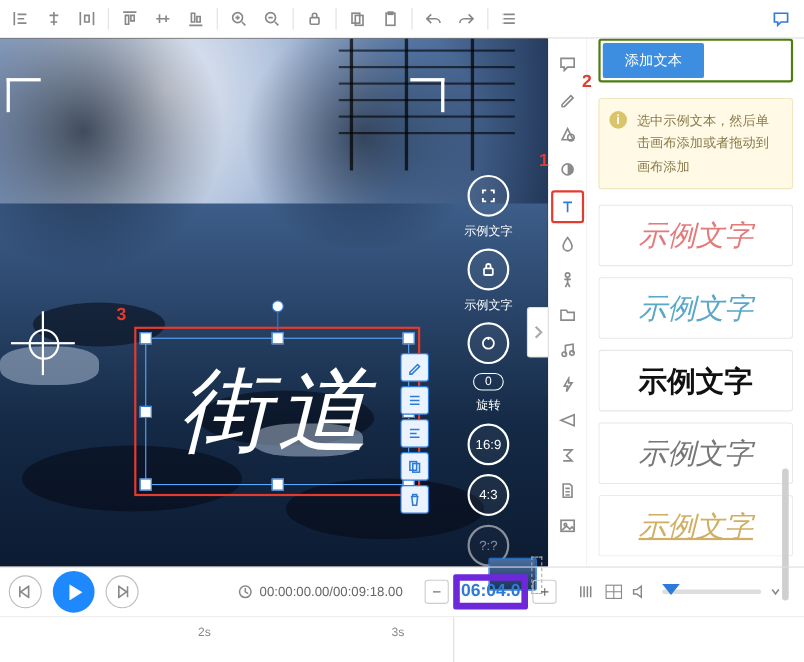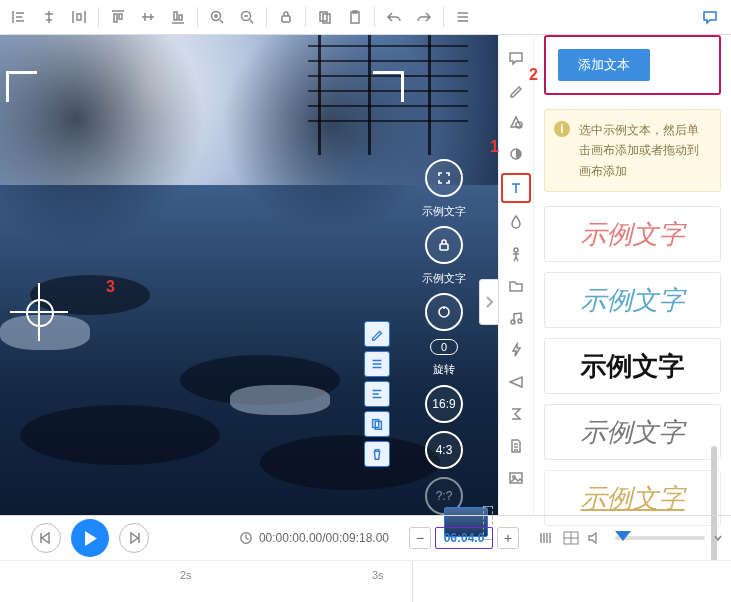--- a/index.html
+++ b/index.html
@@ -64,48 +64,48 @@
 .canvas-tools .label{text-align:center;line-height:1.2;}
 .expand-handle{position:absolute;right:-1px;top:244px;width:18px;height:44px;background:#fff;border:1px solid #ddd;border-radius:3px 0 0 3px;display:flex;align-items:center;justify-content:center;}
 .expand-handle svg{width:10px;height:14px;stroke:#aaa;fill:none;stroke-width:2;}
 .vtoolbar{width:34px;background:#fff;border-left:1px solid #eee;border-right:1px solid #eee;display:flex;flex-direction:column;align-items:center;gap:6px;padding-top:10px;}
 .vtoolbar .vb{width:26px;height:26px;display:flex;align-items:center;justify-content:center;border-radius:3px;}
 .vtoolbar .vb svg{width:16px;height:16px;stroke:#8a8a8a;fill:none;stroke-width:1.5;}
 .vtoolbar .vb.active{border:2px solid #e33b2e;}
 .vtoolbar .vb.active svg{stroke:#2d7bd8;}
 .right-panel{flex:1;background:#fff;display:flex;flex-direction:column;padding:0 10px 0 10px;}
 .right-panel .title{color:#2d7bd8;font-size:16px;padding:10px 4px 14px;}
-.add-text-wrap{border:2px solid #be185d;border-radius:3px;padding:12px;display:inline-block;margin-bottom:14px;}
+.add-text-wrap{border:2px solid #4d7c0f;border-radius:3px;padding:2px;display:inline-block;margin-bottom:14px;}
 .add-text-btn{background:#3d8ee0;color:#fff;border:none;padding:7px 20px;font-size:13px;border-radius:2px;}
 .hint-box{background:#fff9e6;border:1px solid #f0e6bf;border-radius:3px;padding:10px 10px 10px 34px;position:relative;font-size:12px;color:#8a7a4a;line-height:1.7;margin-bottom:14px;}
 .hint-box .i{position:absolute;left:9px;top:11px;width:16px;height:16px;border-radius:50%;background:#d9c46b;color:#fff;font-size:12px;font-weight:bold;display:flex;align-items:center;justify-content:center;}
 .styles{display:flex;flex-direction:column;gap:10px;overflow:hidden;}
 .style-card{border:1px solid #e8e8e8;border-radius:3px;height:54px;display:flex;align-items:center;justify-content:center;font-size:26px;font-family:"STKaiti","KaiTi",serif;}
 .sc1{color:#e37b7b;font-style:italic;}
 .sc2{color:#5aa8c9;font-style:italic;}
 .sc3{color:#111;font-weight:bold;}
 .sc4{color:#777;font-style:italic;}
 .sc5{color:#c8a24a;font-style:italic;text-decoration:underline;opacity:.85;}
 .scroll-thumb{position:absolute;right:4px;top:240px;width:6px;height:120px;background:#cfcfcf;border-radius:3px;}
-.playbar{height:44px;border-top:1px solid #ddd;display:flex;align-items:center;gap:10px;padding:0 8px;position:relative;justify-content:flex-end;}
+.playbar{height:44px;border-top:1px solid #ddd;display:flex;align-items:center;gap:10px;padding:0 8px;position:relative;}
 .playbar .pb{width:28px;height:28px;border:1.5px solid #bbb;border-radius:50%;display:flex;align-items:center;justify-content:center;}
 .playbar .pb svg{width:12px;height:12px;fill:#888;stroke:#888;}
 .playbar .pb.play{width:38px;height:38px;background:#1e88ff;border:none;}
 .playbar .pb.play svg{width:15px;height:15px;fill:#fff;stroke:#fff;}
 .playbar .clock{display:flex;align-items:center;gap:6px;color:#666;font-size:12px;}
 .playbar .clock svg{width:14px;height:14px;stroke:#888;fill:none;stroke-width:1.6;}
 .playbar .zoom{display:flex;align-items:center;gap:4px;margin-left:10px;}
 .playbar .zoom .zb{width:20px;height:20px;border:1px solid #ccc;border-radius:3px;display:flex;align-items:center;justify-content:center;color:#666;font-size:14px;}
-.playbar .zoom .zv{width:56px;height:20px;border:1px solid #6d28d9;border-radius:2px;display:flex;align-items:center;justify-content:center;color:#2d7bd8;font-size:12px;font-weight:bold;}
+.playbar .zoom .zv{width:56px;height:20px;border:6px solid #6d28d9;border-radius:2px;display:flex;align-items:center;justify-content:center;color:#2d7bd8;font-size:16px;font-weight:bold;}
 .playbar .misc{display:flex;gap:8px;margin-left:10px;color:#888;align-items:center;}
 .playbar .slider{width:90px;height:4px;background:#ddd;border-radius:2px;position:relative;margin-left:6px;}
 .playbar .slider .knob{position:absolute;left:0;top:-5px;border-left:8px solid transparent;border-right:8px solid transparent;border-top:10px solid #2d7bd8;}
 .timeline{height:44px;border-top:1px solid #eee;position:relative;background:#fff;}
 .timeline .tick{position:absolute;top:8px;font-size:11px;color:#888;}
-.timeline .t1{left:180px;} .timeline .t2{left:372px;}
+.timeline .t1{left:180px;} .timeline .t2{left:356px;}
 .timeline .divider{position:absolute;left:412px;top:0;bottom:0;width:1px;background:#ddd;}
 .clip-thumb{position:absolute;left:444px;top:472px;width:42px;height:28px;border:1px solid #2d7bd8;background:linear-gradient(#4a6ea0,#1b3358);border-radius:2px;}
 .clip-thumb::after{content:"";position:absolute;right:-6px;top:-2px;width:8px;height:32px;border:1px dashed #aaa;}
 .right-scroll-area{position:relative;flex:1;}
 </style>
 </head>
 <body>
 
 <div class="toolbar">
   <div class="tb-btn">
@@ -225,20 +225,34 @@
         <div class="light l2"></div>
     </div>
     <div class="canvas-frame-tl"></div>
     <div class="canvas-frame-tr"></div>
     <div class="crosshair">
         <div class="h"></div>
         <div class="v"></div>
         <div class="ring"></div>
       </div>
 
+    <div class="text-box">
+      <div class="inner"></div>
+      <div class="rot-line"></div>
+        <div class="rot"></div>
+      <div class="handle h-tl"></div>
+      <div class="handle h-tm"></div>
+      <div class="handle h-tr"></div>
+      <div class="handle h-ml"></div>
+      <div class="handle h-mr"></div>
+      <div class="handle h-bl"></div>
+      <div class="handle h-bm"></div>
+      <div class="handle h-br"></div>
+      <div class="txt">街道</div>
+    </div>
 
     <div class="text-side-tools">
       <div class="st">
           <svg viewBox="0 0 16 16">
             <path d="M3 13l8-8 2 2-8 8H3v-2z"></path>
           </svg>
         </div>
       <div class="st">
           <svg viewBox="0 0 16 16">
             <path d="M3 4h10M3 8h10M3 12h10"></path>

